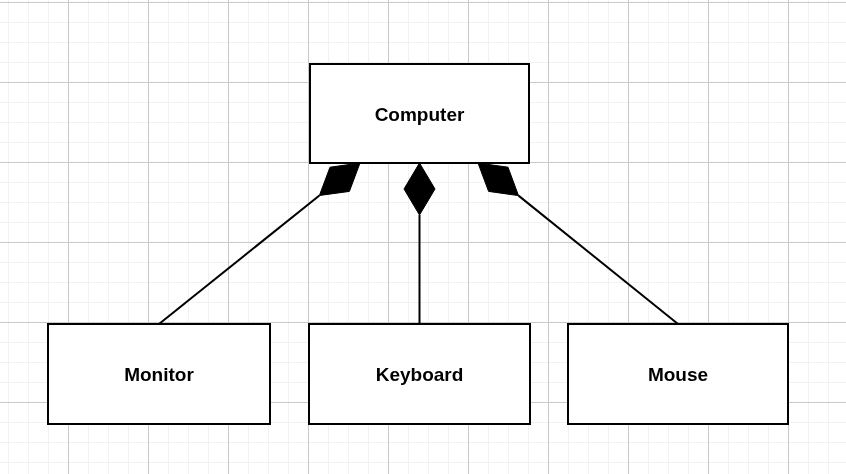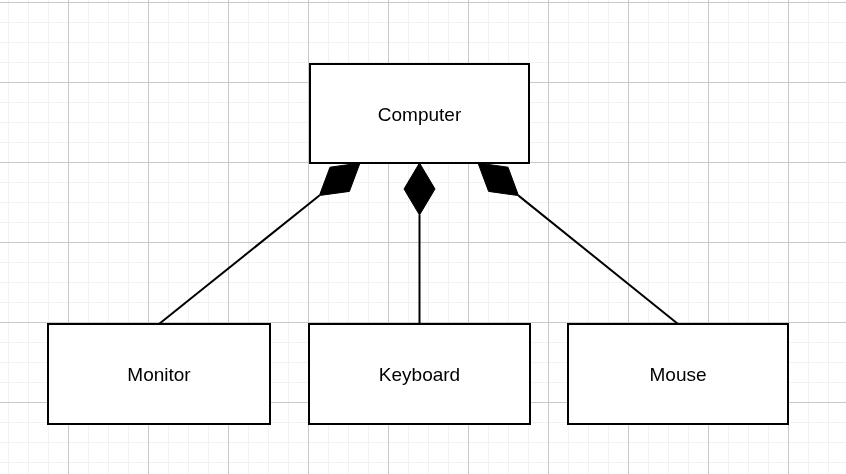--- a/index.html
+++ b/index.html
@@ -15,20 +15,21 @@
     width: 846px;
     height: 474px;
     background-color: #ffffff;
     background-image:
       linear-gradient(to right, #c9c9c9 1px, transparent 1px),
       linear-gradient(to bottom, #c9c9c9 1px, transparent 1px),
       linear-gradient(to right, #f2f2f2 1px, transparent 1px),
       linear-gradient(to bottom, #f2f2f2 1px, transparent 1px);
     background-size: 80px 80px, 80px 80px, 20px 20px, 20px 20px;
     background-position: 68px 0, 0 2px, 8px 0, 0 2px;
+    font-weight: bold;
   }
   svg { display: block; }
   .node-box {
     fill: #ffffff;
     stroke: #000000;
     stroke-width: 2;
   }
   .edge-line {
     stroke: #000000;
     stroke-width: 2;

